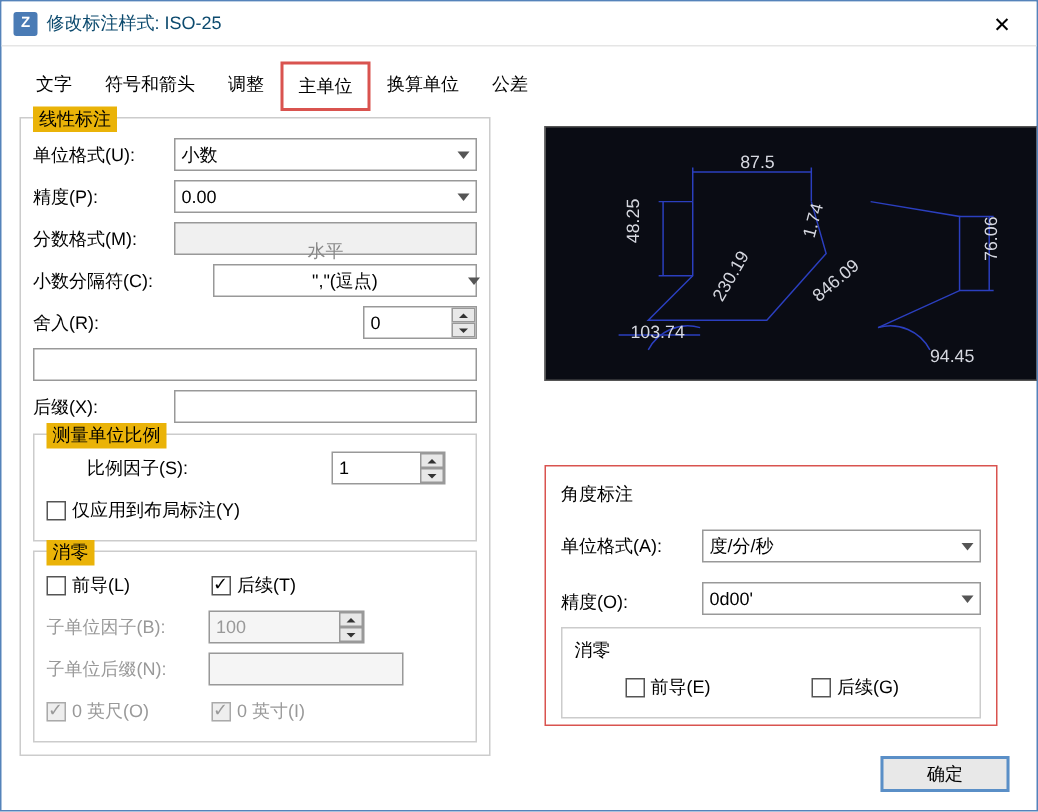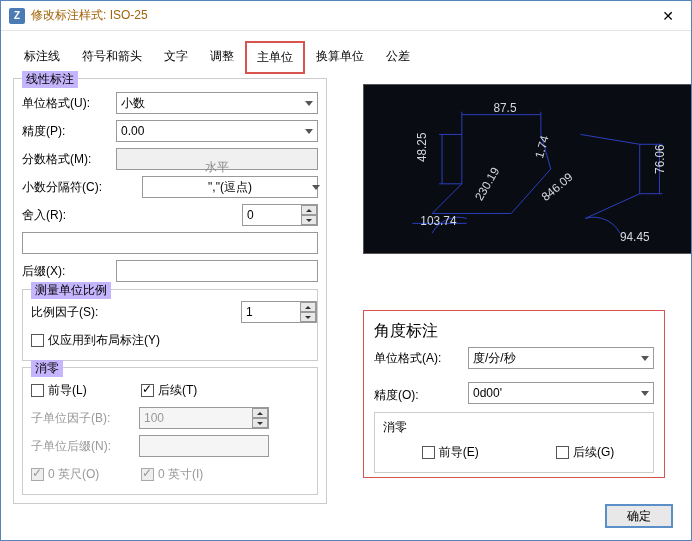--- a/index.html
+++ b/index.html
@@ -1,65 +1,64 @@
 <!DOCTYPE html>
 <html><head>
 <meta charset="utf-8">
 <style>
 *{box-sizing:border-box;margin:0;padding:0;font-family:"Microsoft YaHei","SimSun",sans-serif;font-size:12px;}
 body{background:#fff;width:692px;height:541px;border:1px solid #5583ba;position:relative;}
 .titlebar{height:30px;background:#fff;display:flex;align-items:center;padding:0 8px;border-bottom:1px solid #e5e5e5;}
 .appicon{width:16px;height:16px;background:#4a7bb5;display:inline-block;margin-right:6px;border-radius:2px;display:flex;align-items:center;justify-content:center;color:#fff;font-size:10px;font-weight:bold;}
-.title{flex:1;color:#a16207;}
+.title{flex:1;color:#0c4a6e;}
 .closebtn{width:30px;height:30px;display:flex;align-items:center;justify-content:center;cursor:pointer;font-size:14px;}
 .tabs{display:flex;padding:10px 12px 0 12px;}
 .tab{padding:6px 10px;cursor:pointer;border:1px solid transparent;}
 .tab.active{border:2px solid #d9534f;border-bottom:2px solid #d9534f;}
 .content{position:relative;padding:4px 12px 0 12px;}
 .fieldset{border:1px solid #ccc;padding:8px;margin-bottom:6px;position:relative;}
-.fieldset .legend{position:absolute;top:-8px;left:8px;background:#c4b5fd;padding:0 4px;text-align:right;}
+.fieldset .legend{position:absolute;top:-8px;left:8px;background:#eab308;padding:0 4px;text-align:right;}
 .row{display:flex;align-items:center;margin:4px 0;height:24px;}
 .lbl{width:94px;}
 .sel{flex:1;height:22px;border:1px solid #999;background:#fff;padding:10px 4px;display:flex;align-items:center;justify-content:space-between;cursor:pointer;}
 .sel.dis{background:#f0f0f0;color:#888;flex-direction:column;}
 .arrow{border-left:4px solid transparent;border-right:4px solid transparent;border-top:5px solid #555;}
 .spin{width:76px;height:22px;border:1px solid #999;display:flex;align-items:center;padding-left:4px;position:relative;background:#fff;}
 .spinbtns{position:absolute;right:0;top:0;width:16px;height:20px;display:flex;flex-direction:column;}
 .spinbtns div{flex:1;border:1px solid #999;background:#e8e8e8;display:flex;align-items:center;justify-content:center;}
 .tiny-up{border-left:3px solid transparent;border-right:3px solid transparent;border-bottom:3px solid #333;}
 .tiny-dn{border-left:3px solid transparent;border-right:3px solid transparent;border-top:3px solid #333;}
 .txt{flex:1;height:22px;border:1px solid #999;background:#fff;}
 .cb{width:13px;height:13px;border:1px solid #555;display:inline-block;margin-right:4px;vertical-align:middle;background:#fff;position:relative;}
 .cb.checked::after{content:"✓";position:absolute;top:-3px;left:0;font-size:12px;}
 .cb.dis{background:#eee;border-color:#aaa;}
 .leftcol{width:314px;float:left;}
 .rightcol{width:330px;float:right;}
 .preview{width:336px;height:170px;background:#0a0c14;border:1px solid #555;position:relative;margin-left:14px;margin-top:6px;}
 .preview svg{width:100%;height:100%;}
 .redbox{border:1px solid #d9534f;padding:10px 10px 4px 10px;margin-top:56px;margin-left:14px;width:302px;}
 .bottombtns{position:absolute;bottom:12px;right:18px;display:flex;gap:14px;}
-.btn{width:68px;height:24px;border:1px solid #999;background:#e8e8e8;display:flex;align-items:center;justify-content:center;cursor:pointer;}
+.btn{width:86px;height:24px;border:1px solid #999;background:#e8e8e8;display:flex;align-items:center;justify-content:center;cursor:pointer;}
 .btn.primary{border:2px solid #5a8fc7;}
 .disabled{color:#999;}
 .indent{}
-.subfs{border:1px solid #ccc;padding:6px 0 4px 8px;position:relative;margin-top:6px;}
+.subfs{border:1px solid #ccc;padding:6px 20px 4px 8px;position:relative;margin-top:6px;}
 </style>
 </head>
 <body>
 
 <div class="titlebar">
   <span class="appicon">Z</span>
   <span class="title">修改标注样式: ISO-25</span>
   <span class="closebtn">✕</span>
 </div>
 
 <div class="tabs">
-  <div class="tab">标注线</div>
+  <div class="tab">文字</div>
   <div class="tab">符号和箭头</div>
-  <div class="tab">文字</div>
   <div class="tab">调整</div>
   <div class="tab active">主单位</div>
   <div class="tab">换算单位</div>
   <div class="tab">公差</div>
 </div>
 
 <div class="content">
   <div class="leftcol">
     <div class="fieldset">
       <span class="legend">线性标注</span>
@@ -111,21 +110,21 @@
         <div class="txt"></div>
       </div>
       <div class="row">
         <span class="lbl">后缀(X):</span>
         <div class="txt"></div>
       </div>
 
       <div class="subfs">
         <span class="legend">测量单位比例</span>
         <div class="row">
-          <span class="lbl" style="width:100px;">比例因子(S):</span>
+          <span class="lbl" style="width:100px;margin-left:27px;">比例因子(S):</span>
           <div style="flex:1;display:flex;justify-content:flex-end;">
             <div class="spin">
                 <span>1</span>
                 <div class="spinbtns">
                   <div>
                     <span class="tiny-up"></span>
                   </div>
                   <div>
                     <span class="tiny-dn"></span>
                   </div>
@@ -140,21 +139,21 @@
       </div>
 
       <div class="subfs">
         <span class="legend">消零</span>
         <div class="row indent">
           <span style="width:110px;"><span class="cb"></span><span>前导(L)</span></span>
           <span><span class="cb checked"></span><span>后续(T)</span></span>
         </div>
         <div class="row disabled">
           <span class="lbl" style="width:108px;">子单位因子(B):</span>
-          <div class="spin" style="width:130px;background:#f5f5f5;">
+          <div class="spin" style="width:104px;background:#f5f5f5;">
               <span>100</span>
               <div class="spinbtns">
                 <div>
                   <span class="tiny-up"></span>
                 </div>
                 <div>
                   <span class="tiny-dn"></span>
                 </div>
               </div>
             </div>
@@ -197,21 +196,21 @@
           <text x="38" y="142">103.74</text>
           <text x="285" y="90" transform="rotate(-90 285 90)">76.06</text>
           <text x="240" y="158">94.45</text>
           <text x="162" y="75" transform="rotate(-75 162 75)">1.74</text>
           <text x="165" y="118" transform="rotate(-40 165 118)">846.09</text>
         </g>
       </svg>
     </div>
 
     <div class="redbox">
-      <div style="font-size:16px;margin-bottom:4px;">角度标注</div>
+      <div style="font-size:12px;margin-bottom:14px;">角度标注</div>
       <div class="row">
         <span class="lbl">单位格式(A):</span>
         <div class="sel">
             <span>度/分/秒</span>
             <span class="arrow"></span>
           </div>
       </div>
       <div class="row" style="margin-top:10px;align-items:flex-end;">
         <span class="lbl">精度(O):</span>
         <div class="sel">

